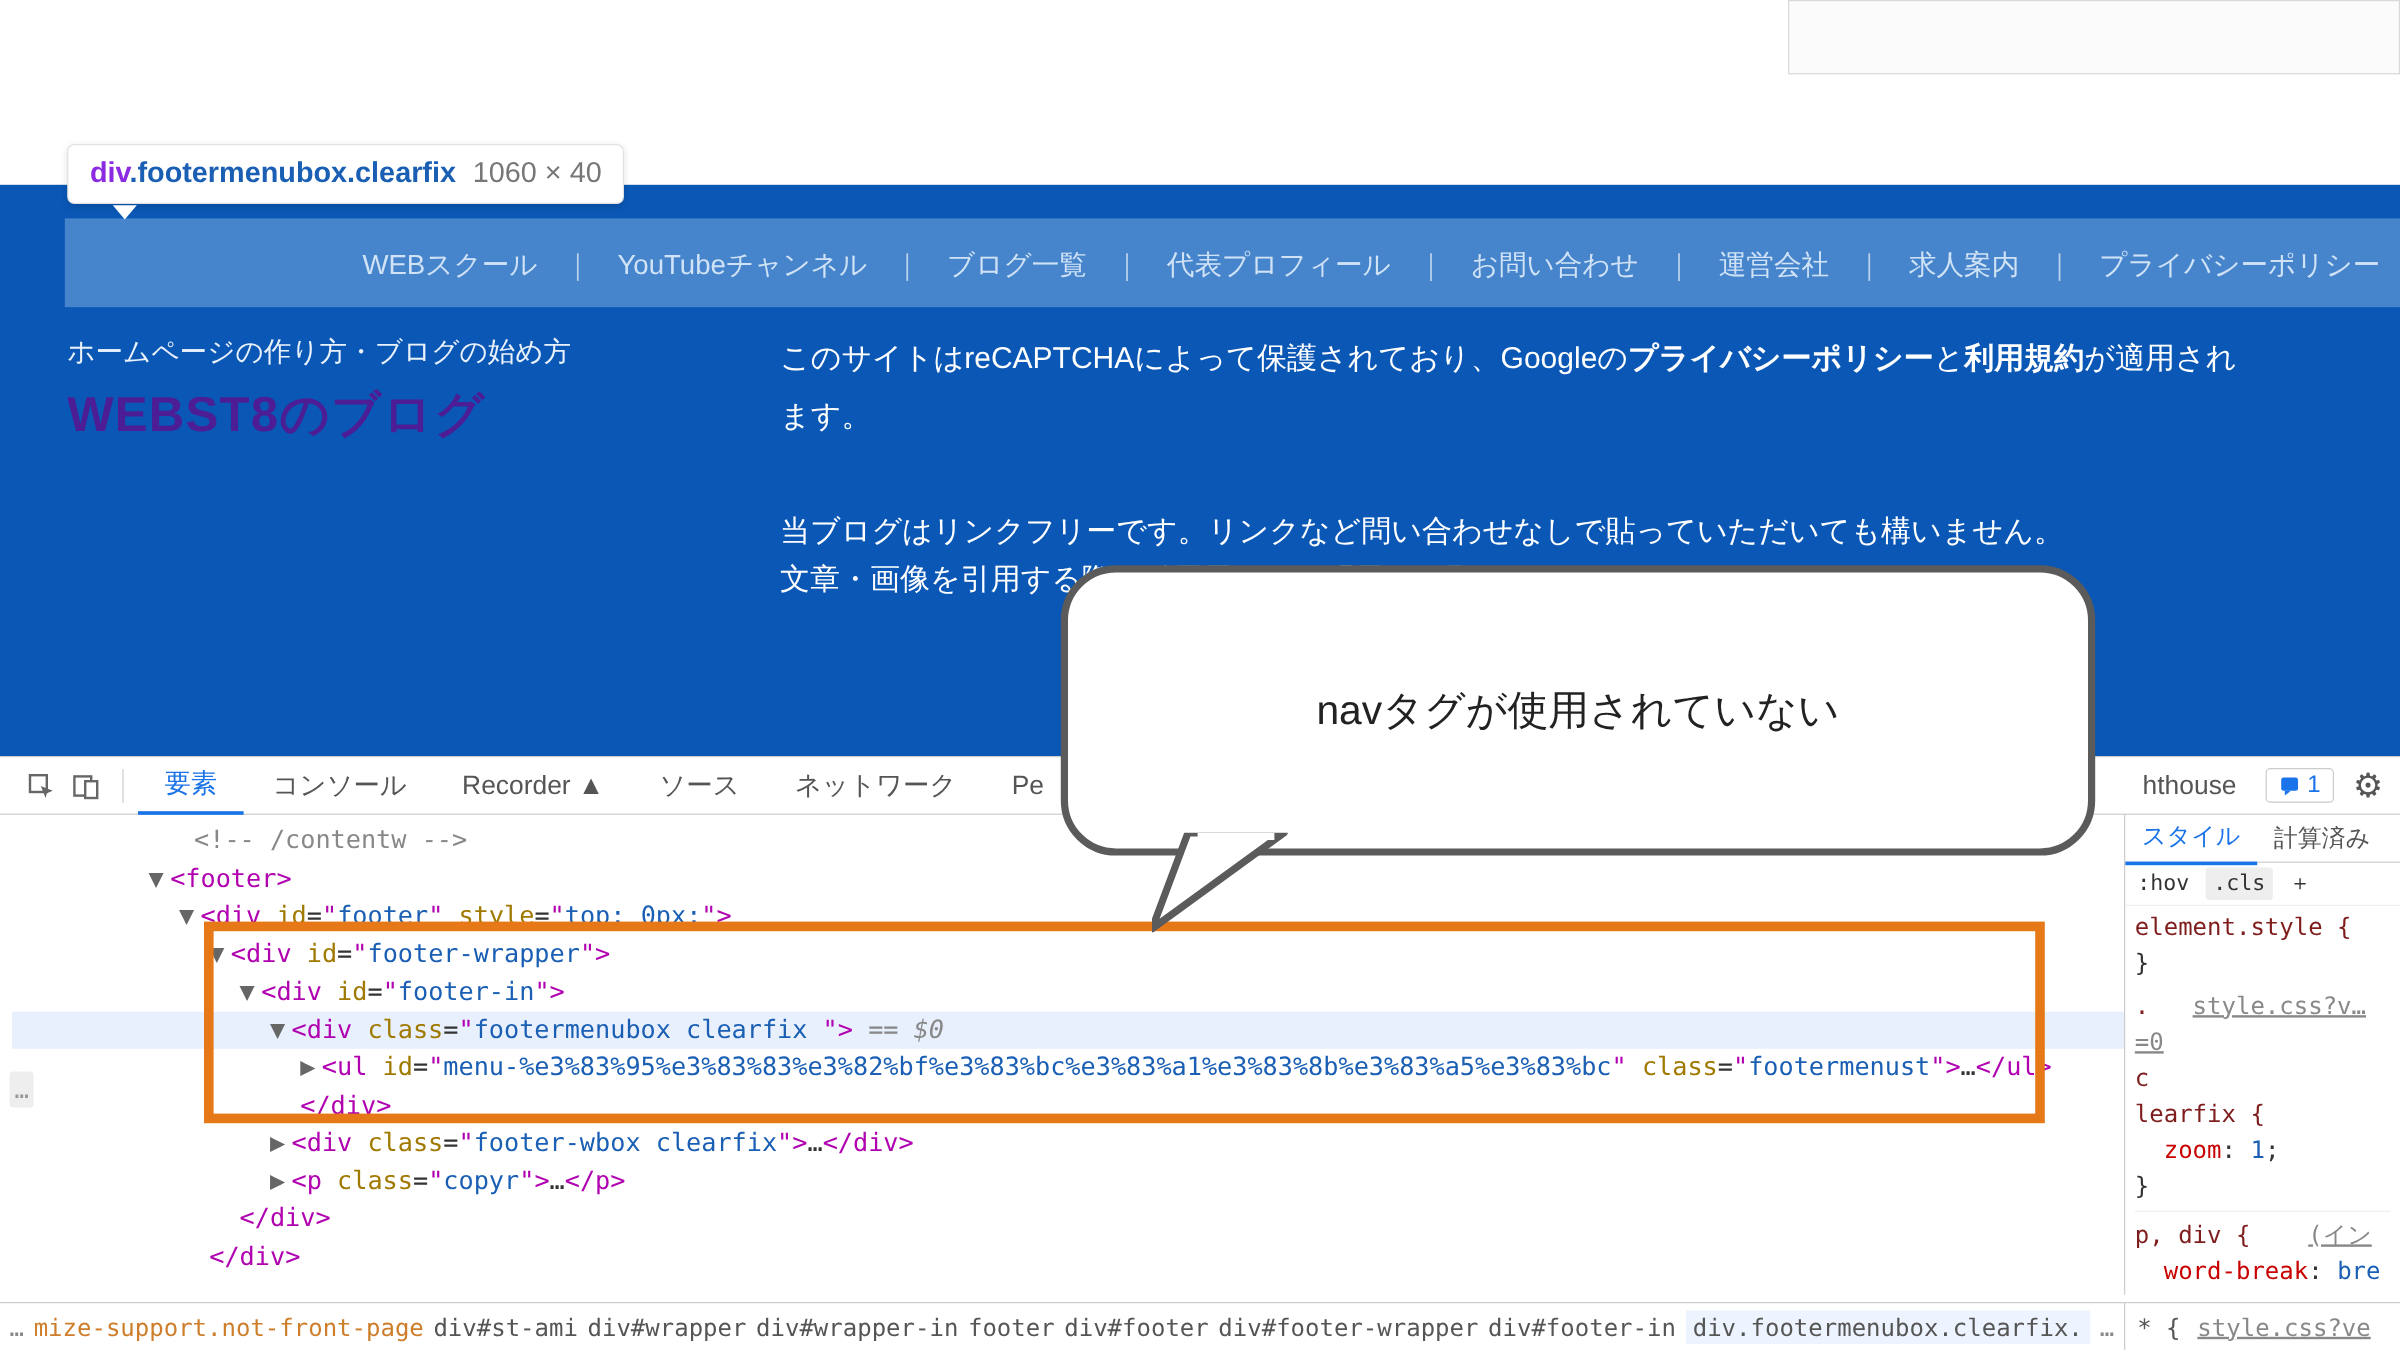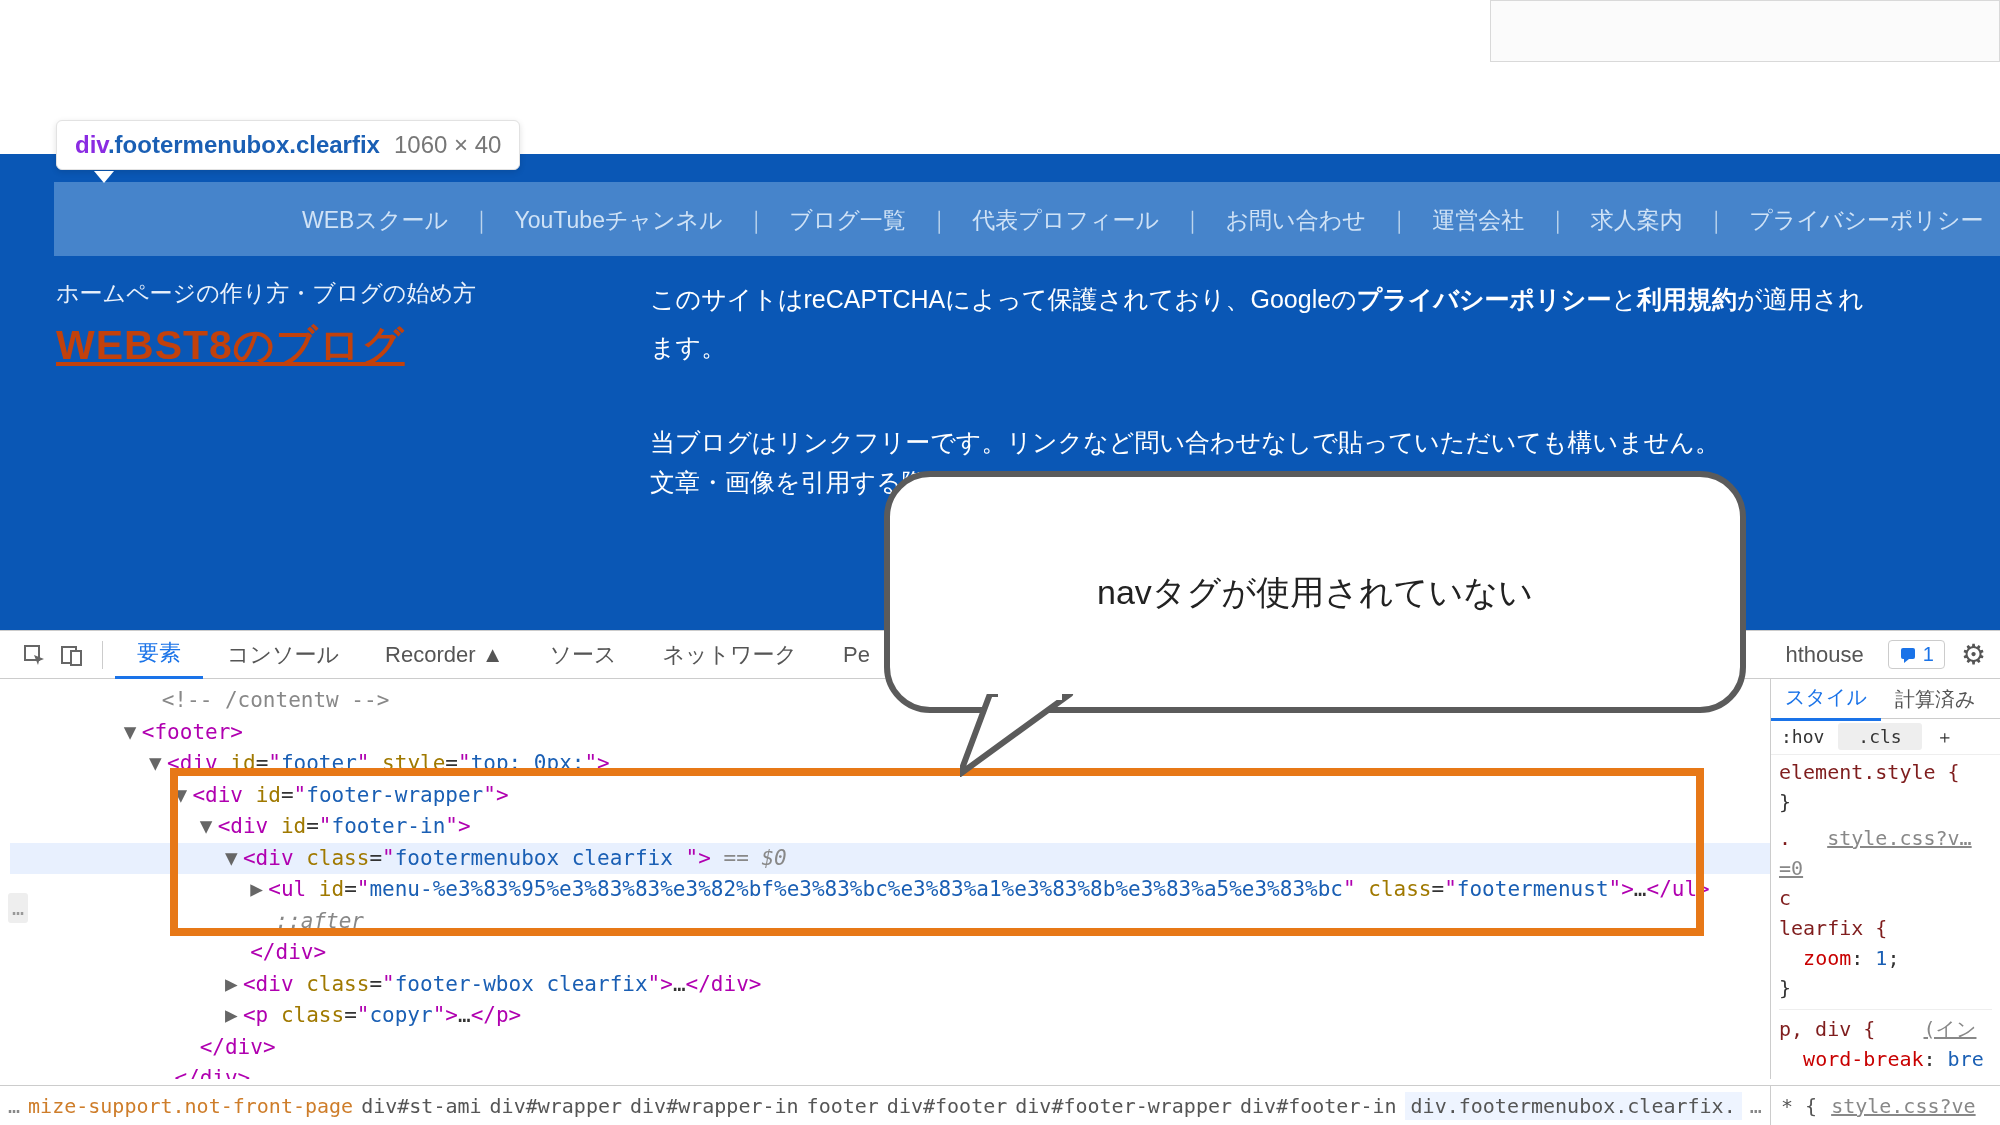--- a/index.html
+++ b/index.html
@@ -267,21 +267,21 @@
     align-items: center;
   }
   .styles-tabs .stab { padding: 6px 14px; font-size: 20px; color: #555; cursor: pointer; }
   .styles-tabs .stab.active { color: #1a73e8; border-bottom: 3px solid #1a73e8; }
   .styles-toolbar {
     display: flex; align-items: center; gap: 14px;
     padding: 4px 10px;
     border-bottom: 1px solid #eee;
     font-size: 18px;
   }
-  .styles-toolbar .cls { background: #eee; padding: 0 20px; border-radius: 3px; }
+  .styles-toolbar .cls { background: #eee; padding: 0 6px; border-radius: 3px; }
   .styles-body { padding: 2px 8px; }
   .styles-body .rule { margin-bottom: 6px; }
   .styles-body .src { color: #888; text-decoration: underline; }
   .styles-body .prop { color: #c80000; }
   .styles-body .pval { color: #1a5fb4; }
   .styles-body .sel  { color: #7f1d1d; }
 
   .breadcrumb-bar {
     position: absolute;
     left: 0;
@@ -352,21 +352,21 @@
         <span class="divider">｜</span>
       <span class="mitem">運営会社</span>
         <span class="divider">｜</span>
       <span class="mitem">求人案内</span>
         <span class="divider">｜</span>
       <span class="mitem">プライバシーポリシー</span>
     </div>
   </div>
 
   <div class="crumb-line">ホームページの作り方・ブログの始め方</div>
-  <div class="blog-title" style="color:#c2410c;text-decoration:underline;">WEBST8のブログ</div>
+  <div class="blog-title" style="color:#4c1d95;">WEBST8のブログ</div>
 
   <div class="recaptcha-line" style="color:#fff;">
     <span>このサイトはreCAPTCHAによって保護されており、Googleの</span><span class="bold-link">プライバシーポリシー</span><span>と</span><span class="bold-link">利用規約</span><span>が適用され</span><br>
     <span>ます。</span>
   </div>
 
   <div class="linkfree-line1" style="color:#fff;">当ブログはリンクフリーです。リンクなど問い合わせなしで貼っていただいても構いません。</div>
   <div class="linkfree-line2" style="color:#fff;">文章・画像を引用する際は引用元として明示をお願いいたします。</div>
 
   <div class="bubble">
@@ -419,21 +419,20 @@
 
     <div class="elements-panel">
       <div class="left-dots">…</div>
 <div class="code-line">            <span class="c-comment">&lt;!-- /contentw --&gt;</span></div>
 <div class="code-line">         <span class="arrow">▼</span><span class="c-punct">&lt;</span><span class="c-tag">footer</span><span class="c-punct">&gt;</span></div>
 <div class="code-line">           <span class="arrow">▼</span><span class="c-punct">&lt;</span><span class="c-tag">div</span> <span class="c-attr">id</span>=<span class="c-punct">"</span><span class="c-val">footer</span><span class="c-punct">"</span> <span class="c-attr">style</span>=<span class="c-punct">"</span><span class="c-val">top: 0px;</span><span class="c-punct">"</span><span class="c-punct">&gt;</span></div>
 <div class="code-line">             <span class="arrow">▼</span><span class="c-punct">&lt;</span><span class="c-tag">div</span> <span class="c-attr">id</span>=<span class="c-punct">"</span><span class="c-val">footer-wrapper</span><span class="c-punct">"</span><span class="c-punct">&gt;</span></div>
 <div class="code-line">               <span class="arrow">▼</span><span class="c-punct">&lt;</span><span class="c-tag">div</span> <span class="c-attr">id</span>=<span class="c-punct">"</span><span class="c-val">footer-in</span><span class="c-punct">"</span><span class="c-punct">&gt;</span></div>
 <div class="code-line selected-line">                 <span class="arrow">▼</span><span class="c-punct">&lt;</span><span class="c-tag">div</span> <span class="c-attr">class</span>=<span class="c-punct">"</span><span class="c-val">footermenubox clearfix </span><span class="c-punct">"</span><span class="c-punct">&gt;</span> <span class="c-dollar">== $0</span></div>
 <div class="code-line">                   <span class="arrow">▶</span><span class="c-punct">&lt;</span><span class="c-tag">ul</span> <span class="c-attr">id</span>=<span class="c-punct">"</span><span class="c-val">menu-%e3%83%95%e3%83%83%e3%82%bf%e3%83%bc%e3%83%a1%e3%83%8b%e3%83%a5%e3%83%bc</span><span class="c-punct">"</span> <span class="c-attr">class</span>=<span class="c-punct">"</span><span class="c-val">footermenust</span><span class="c-punct">"</span><span class="c-punct">&gt;</span><span>…</span><span class="c-punct">&lt;/</span><span class="c-tag">ul</span><span class="c-punct">&gt;</span></div>
-<div class="code-line">                     <span class="c-dollar">::after</span></div>
 <div class="code-line">                   <span class="c-punct">&lt;/</span><span class="c-tag">div</span><span class="c-punct">&gt;</span></div>
 <div class="code-line">                 <span class="arrow">▶</span><span class="c-punct">&lt;</span><span class="c-tag">div</span> <span class="c-attr">class</span>=<span class="c-punct">"</span><span class="c-val">footer-wbox clearfix</span><span class="c-punct">"</span><span class="c-punct">&gt;</span><span>…</span><span class="c-punct">&lt;/</span><span class="c-tag">div</span><span class="c-punct">&gt;</span></div>
 <div class="code-line">                 <span class="arrow">▶</span><span class="c-punct">&lt;</span><span class="c-tag">p</span> <span class="c-attr">class</span>=<span class="c-punct">"</span><span class="c-val">copyr</span><span class="c-punct">"</span><span class="c-punct">&gt;</span><span>…</span><span class="c-punct">&lt;/</span><span class="c-tag">p</span><span class="c-punct">&gt;</span></div>
 <div class="code-line">               <span class="c-punct">&lt;/</span><span class="c-tag">div</span><span class="c-punct">&gt;</span></div>
 <div class="code-line">             <span class="c-punct">&lt;/</span><span class="c-tag">div</span><span class="c-punct">&gt;</span></div>
     </div>
 
     <div class="styles-panel">
       <div class="styles-tabs">
         <div class="stab active">スタイル</div>

